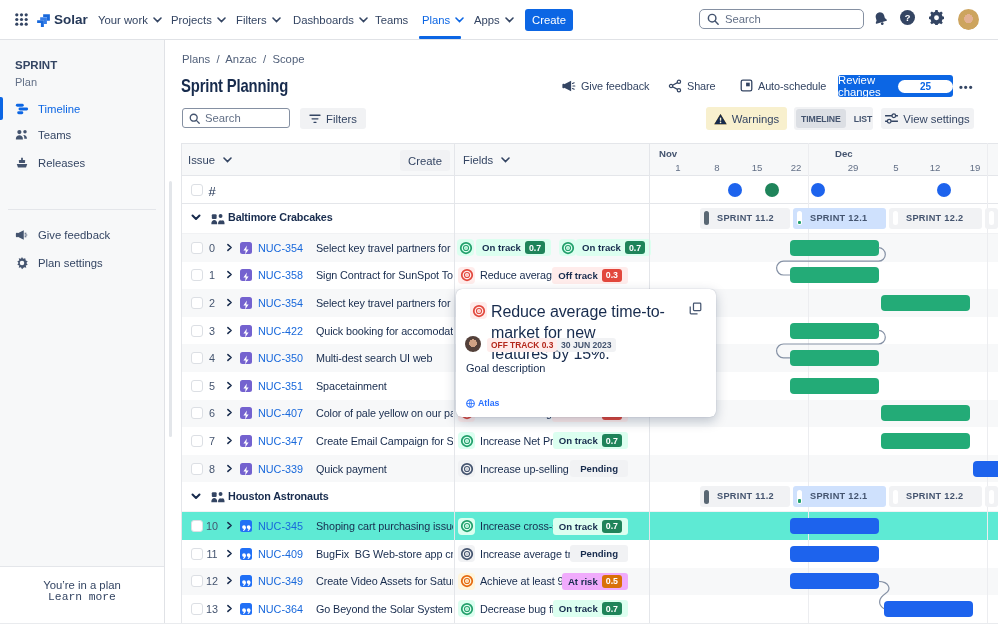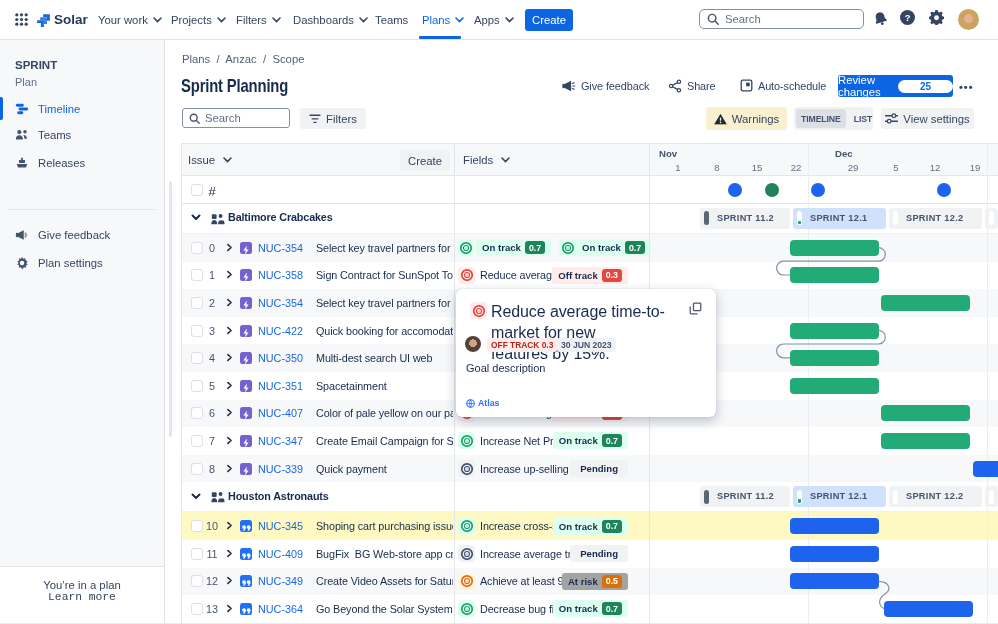--- a/index.html
+++ b/index.html
@@ -580,21 +580,21 @@
           <span class="lbl">SPRINT 12.1</span>
         </div>
         <div class="sbar sgrey" style="left:707px;width:93px;">
           <div class="pill"></div>
           <span class="lbl">SPRINT 12.2</span>
         </div>
         <div class="sbar sgrey" style="left:803px;width:13px;">
           <div class="pill"></div>
         </div>
 </div>
-<div class="rowband" style="top:512.4000000000002px;height:27.6px;background:#fef9c3;">
+<div class="rowband" style="top:512.4000000000002px;height:27.6px;background:#5eead4;">
   <div class="cb"></div>
         <div class="num">10</div>
         <svg class="chev" viewBox="0 0 10 10">
           <path d="M3.2 1.8l3.6 3.2-3.6 3.2" stroke="#172B4D" stroke-width="1.7" fill="none" stroke-linecap="round" stroke-linejoin="round"></path>
         </svg>
         <div class="tico" style="background:#2170F6"><svg width="12" height="12" viewBox="0 0 12 12">
             <g fill="#fff">
               <circle cx="4" cy="5.1" r="1.85"></circle>
               <path d="M5.85 5.1c0 2.2-.85 3.3-2.4 4l-.5-.85c1-.6 1.35-1.55 1.35-3.15z"></path>
               <circle cx="8.6" cy="5.1" r="1.85"></circle>
@@ -663,21 +663,21 @@
         <div class="sum">Create Video Assets for Saturn</div>
   <div class="gcell">
           <div class="gico" style="left:4px;background:#FFF5DB">
             <svg width="14" height="14" viewBox="0 0 16 16">
               <circle cx="8" cy="8" r="6" fill="none" stroke="#E56910" stroke-width="2"></circle>
               <circle cx="8" cy="8" r="2.9" fill="none" stroke="#E56910" stroke-width="1.25"></circle>
               <circle cx="8" cy="8" r="0.65" fill="#E56910"></circle>
             </svg>
           </div>
           <div class="gname" style="left:26px;width:97px;">Achieve at least 95% uptime</div>
-          <div class="gpill" style="right:4px;background:#a3a3a3">At risk<span class="gbadge" style="background:#D97008">0.5</span></div>
+          <div class="gpill" style="right:4px;background:#f0abfc">At risk<span class="gbadge" style="background:#D97008">0.5</span></div>
         </div>
   <div class="bar blue" style="left:608px;width:88.5px;"></div>
 </div>
 <div class="rowband" style="top:595.2000000000003px;height:27.6px;background:#fff;">
   <div class="cb"></div>
         <div class="num">13</div>
         <svg class="chev" viewBox="0 0 10 10">
           <path d="M3.2 1.8l3.6 3.2-3.6 3.2" stroke="#172B4D" stroke-width="1.7" fill="none" stroke-linecap="round" stroke-linejoin="round"></path>
         </svg>
         <div class="tico" style="background:#2170F6"><svg width="12" height="12" viewBox="0 0 12 12">

